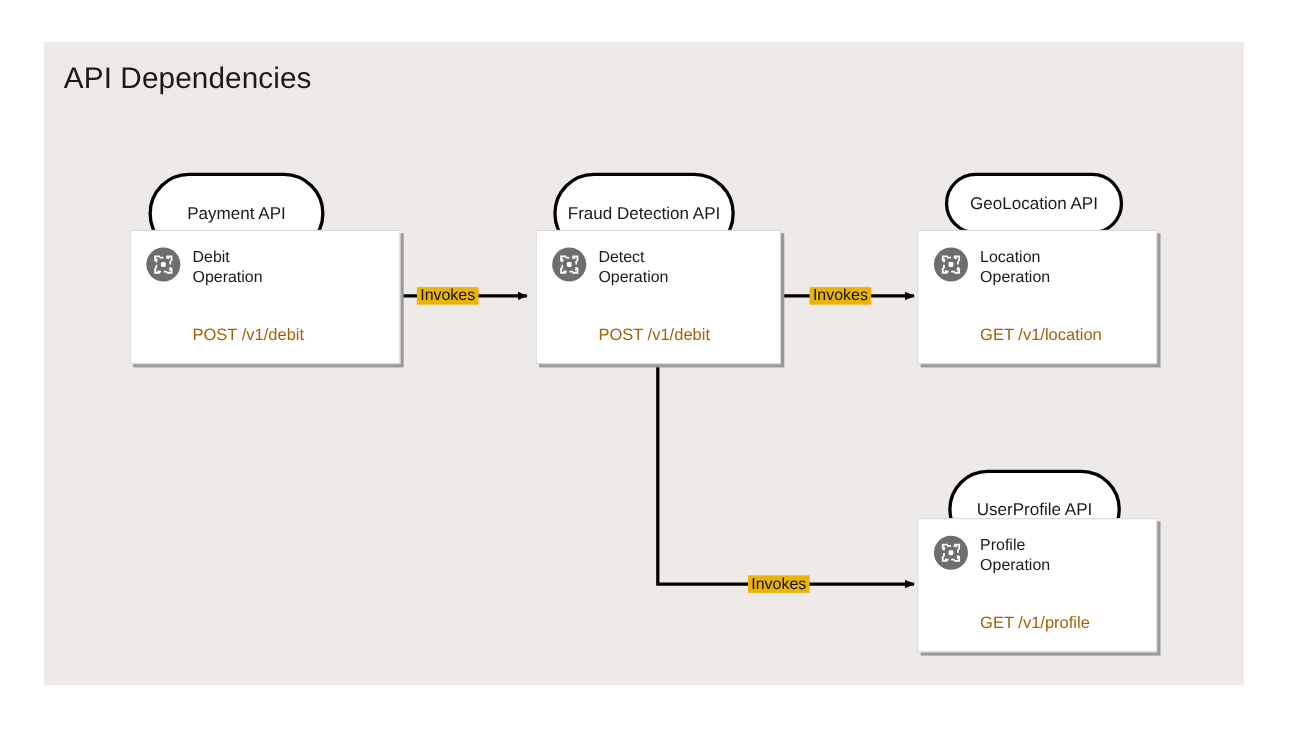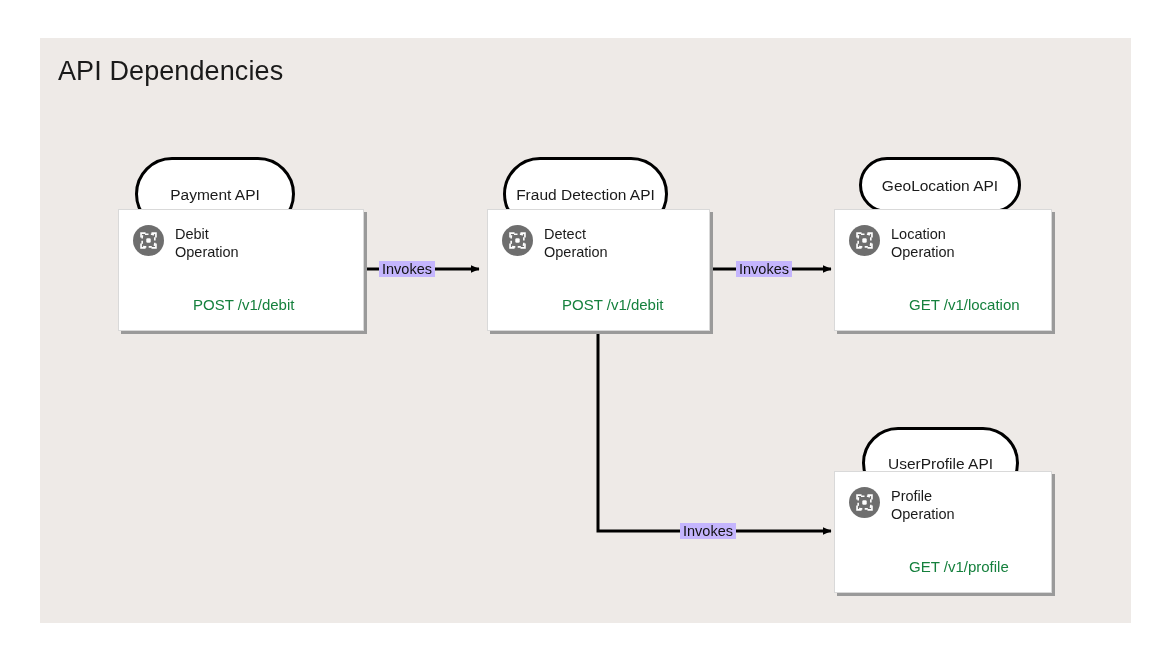--- a/index.html
+++ b/index.html
@@ -85,41 +85,41 @@
   .op-icon svg { display: block; }
   .op-title {
     font-size: 14.5px;
     line-height: 18px;
     color: #1a1a1a;
     padding-top: 1px;
     white-space: pre-line;
   }
   .op-path {
     position: absolute;
-    left: 74px;
+    left: 56px;
     bottom: 16px;
     font-size: 15px;
     line-height: 18px;
-    color: #15803d;
+    color: #a16207;
     white-space: nowrap;
   }
   
   #edges {
     position: absolute;
     left: 0; top: 0;
     width: 1172px;
     height: 664px;
     pointer-events: none;
   }
   .edge-label {
     position: absolute;
     font-size: 14.5px;
     line-height: 16px;
     color: #111111;
-    background: #c4b5fd;
+    background: #eab308;
     padding: 0 3px;
     white-space: nowrap;
   }
 </style>
 </head>
 <body>
 
 <div id="stage">
 
   <div id="panel"></div>

